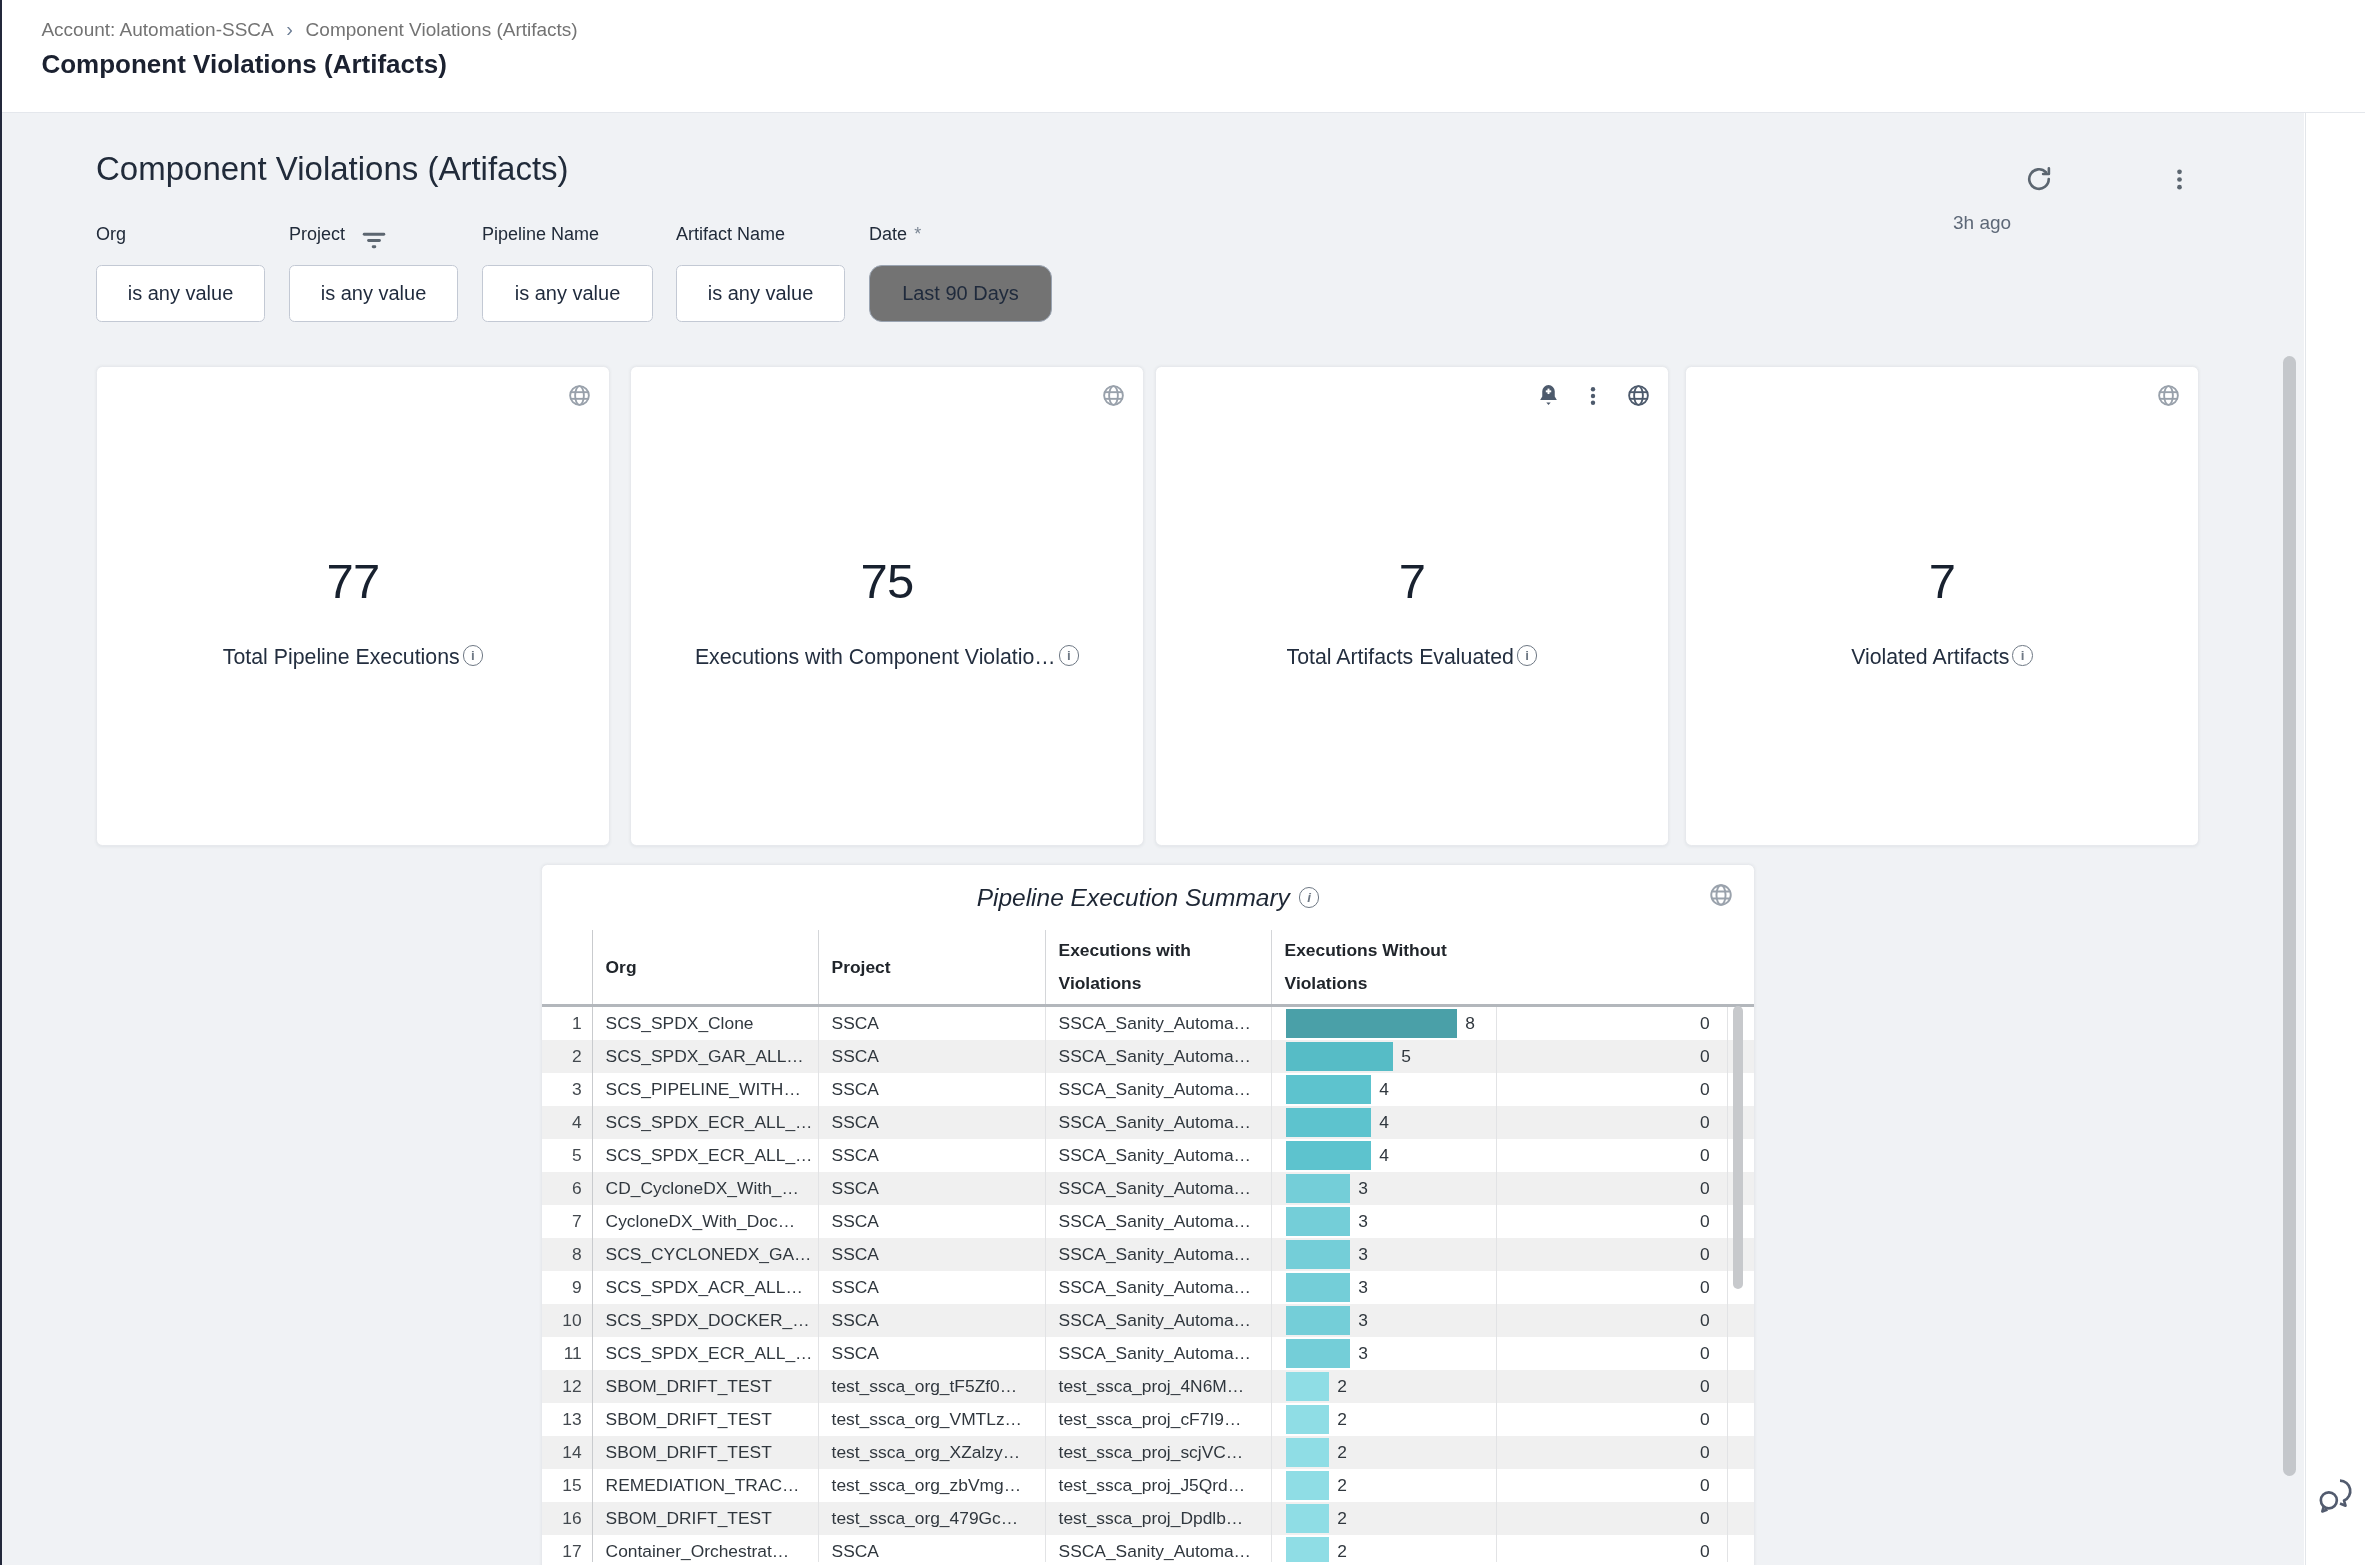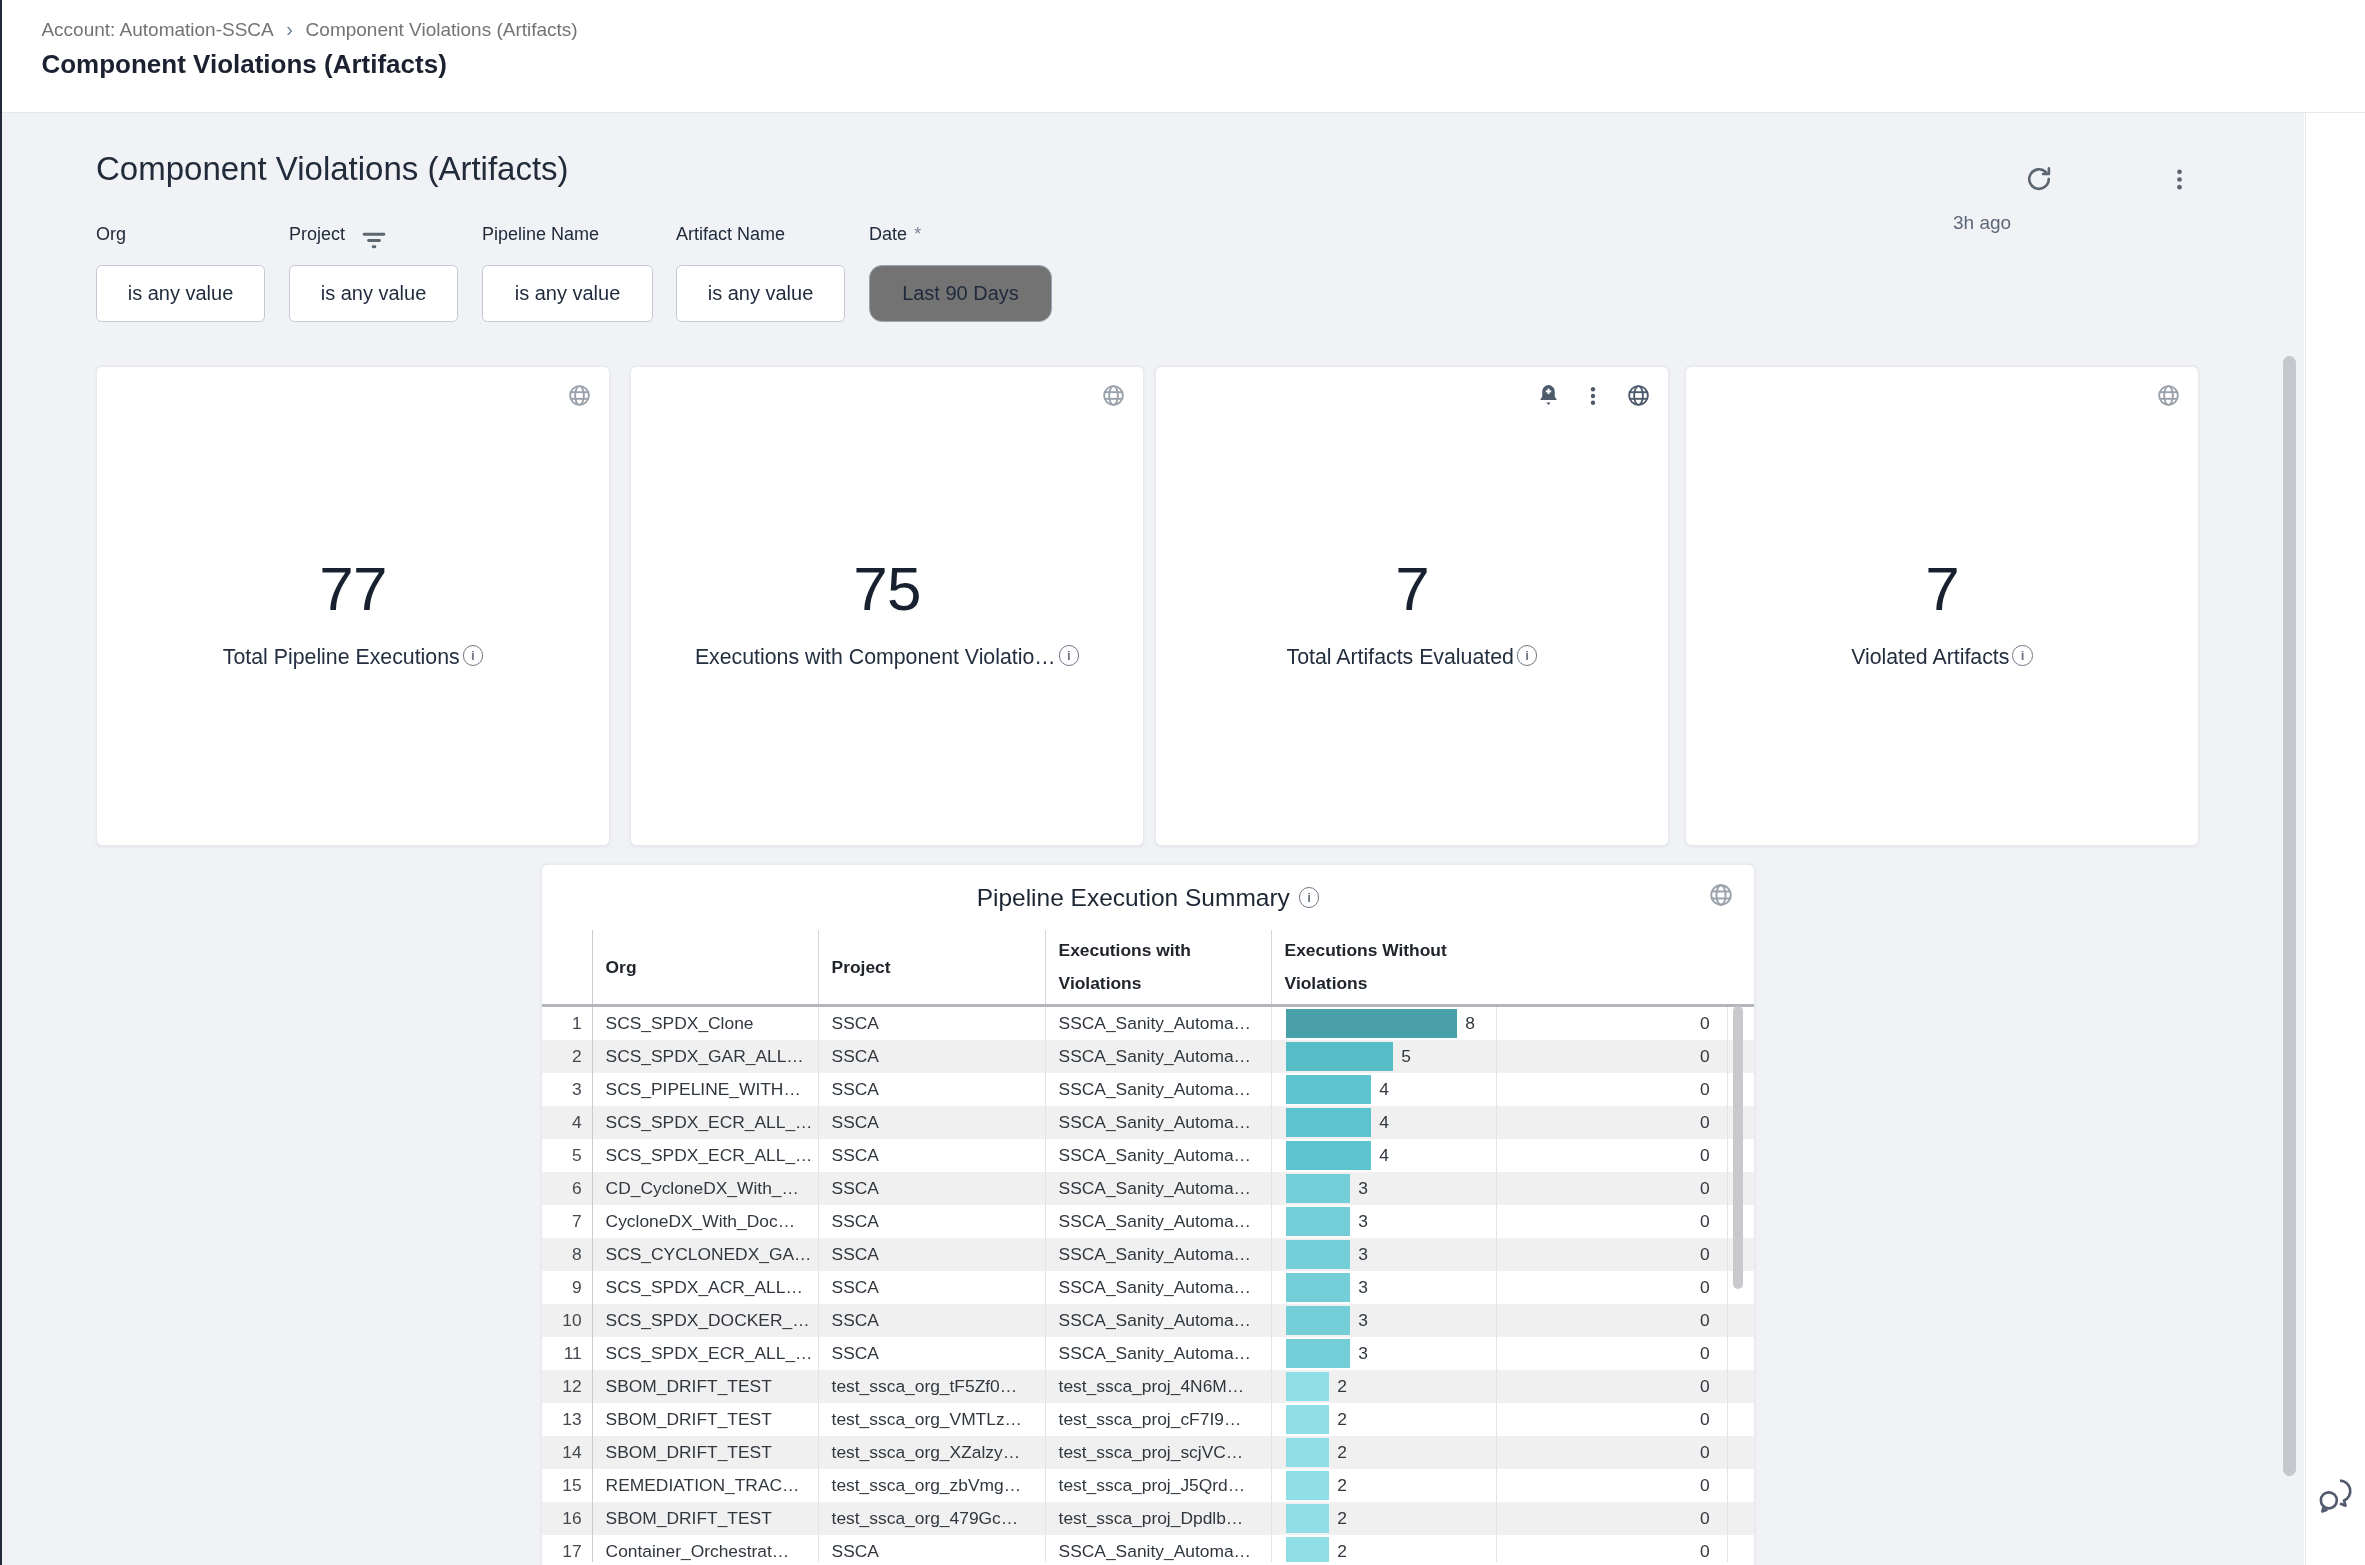--- a/index.html
+++ b/index.html
@@ -47,35 +47,35 @@
          display:flex;align-items:center;justify-content:center;font-size:20px;color:#1f2a3c;cursor:pointer;}
   .f-box.active{background:#737373;border-color:#9aa4b2;border-radius:13px;}
 
   
   .card{position:absolute;top:366px;width:512px;height:478px;background:#fff;border:0.8px solid #e7e9ed;
         border-radius:6.3px;box-shadow:0 0.8px 3.2px rgba(40,50,70,.07);}
   .card.c0{left:96px;} .card.c1{left:630px;} .card.c2{left:1155px;} .card.c3{left:1685px;}
   .corner-icons{position:absolute;top:16px;right:17.4px;display:flex;gap:20.5px;align-items:center;color:#99a1ab;}
   .corner-icons.dark{color:#4d5a6c;}
   .icon-btn{background:transparent;border:none;padding:0;color:inherit;cursor:pointer;display:flex;}
-  .card .value{position:absolute;top:186px;left:0;width:100%;text-align:center;font-size:62px;font-weight:400;
+  .card .value{position:absolute;top:186px;left:0;width:100%;text-align:center;font-size:49px;font-weight:400;
                color:#18212f;letter-spacing:-0.8px;}
   .card .label-row{position:absolute;top:278px;left:0;width:100%;display:flex;align-items:flex-start;
                    justify-content:center;gap:3px;font-size:21.3px;color:#232e3f;padding:0 24px;box-sizing:border-box;}
   .card .label-row .lbl{max-width:411px;overflow:hidden;white-space:nowrap;}
   .info{flex:none;width:20.5px;height:20.5px;border:1.6px solid #6e7884;border-radius:50%;color:#6e7884;
         display:inline-flex;align-items:center;justify-content:center;font-size:13.4px;font-weight:700;
         line-height:1;cursor:pointer;background:transparent;box-sizing:border-box;}
 
   
   .table-card{position:absolute;left:541px;top:864px;width:1214px;height:703px;background:#fff;
               border:0.8px solid #e7e9ed;border-radius:6.3px 6.3px 0 0;box-shadow:0 0.8px 3.2px rgba(40,50,70,.07);
               overflow:hidden;box-sizing:border-box;}
   .table-title-row{height:65px;display:flex;align-items:center;justify-content:center;gap:9px;
-                   font-size:24.5px;color:#1d2634;}
+                   font-size:24.5px;color:#1d2634;font-style:italic;}
   .panel-globe{position:absolute;top:17.4px;right:20.5px;color:#9aa2ac;}
   .grid{display:grid;grid-template-columns:51px 225px 227px 226px 225px 232px 1fr;}
   .thead{height:77px;border-bottom:3.2px solid #b3b7bc;box-sizing:border-box;}
   .th{display:flex;flex-direction:column;justify-content:center;padding:0 12.6px;font-size:17.4px;font-weight:700;
       color:#20252b;line-height:33px;border-left:0.8px solid #d4d6d9;overflow:hidden;white-space:nowrap;}
   .th.num{border-left:none;border-right:0.8px solid #c9cbce;}
   .th:nth-child(2){border-left:none;}
   .tbody{height:555px;overflow:hidden;}
   .tr{height:33px;}
   .tr:nth-child(even){background:#f0f0f0;}

